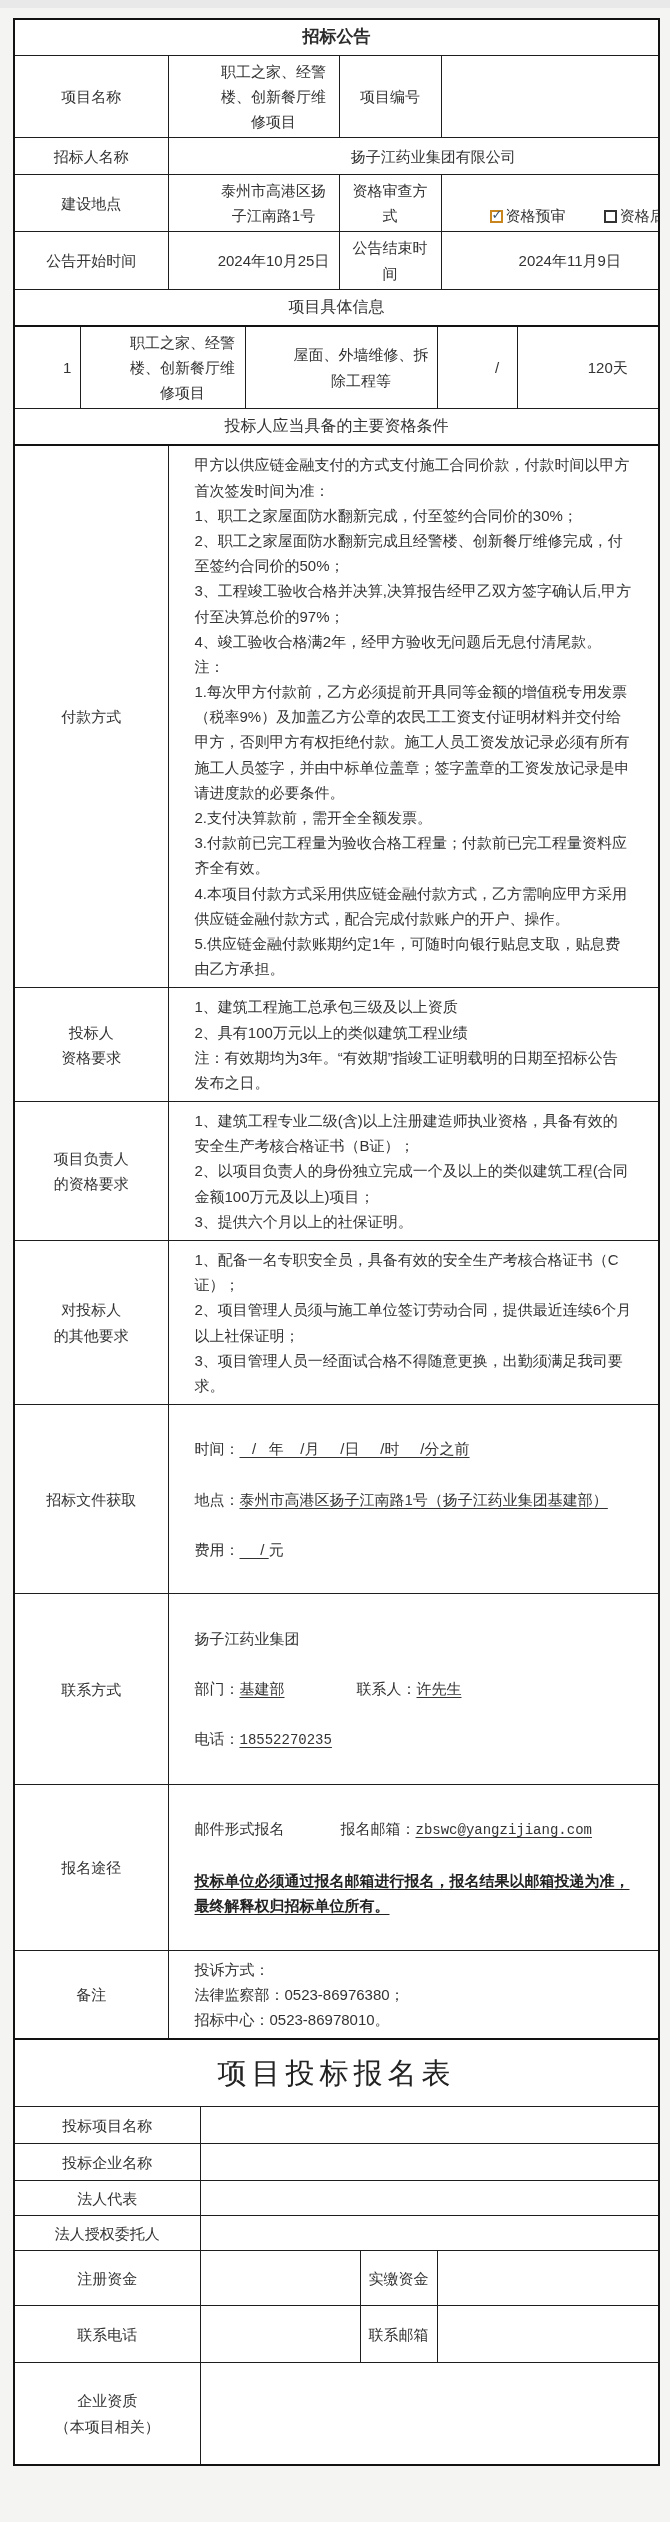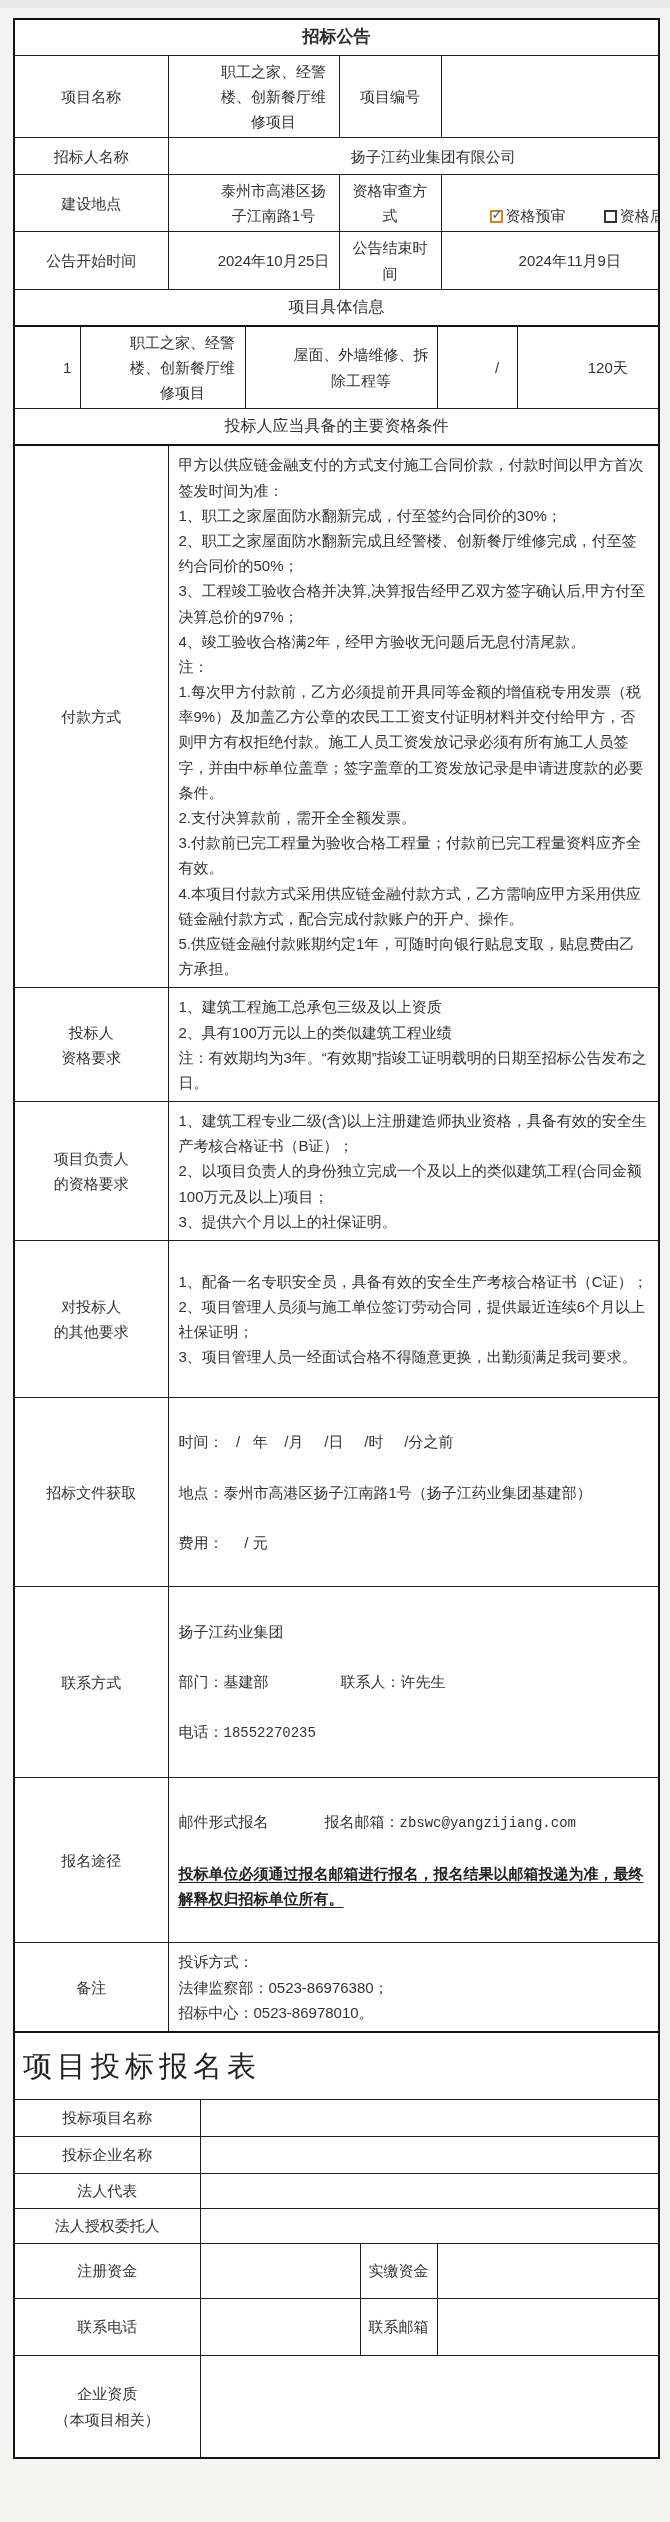--- a/index.html
+++ b/index.html
@@ -16,28 +16,28 @@
   }
   table.tbl + table.tbl{margin-top:-2px;}
   td,th{
     border:1px solid #1e1e1e;
     font-size:15px;line-height:1.68;font-weight:normal;
     padding:3px 8px;vertical-align:middle;
     word-break:break-all;overflow:hidden;
   }
   .lab{text-align:center;white-space:pre-line;}
   .ctr{text-align:center;white-space:pre-line;padding-left:48px;}
-  .txt{text-align:left;white-space:pre-line;padding:6px 10px;}
+  .txt{text-align:left;white-space:pre-line;padding:6px 26px;}
   .doc-title{font-size:17px;font-weight:bold;text-align:center;color:#2b2b2b;}
   .sec-title{font-size:16px;text-align:center;}
   .big-title{
     font-family:"Liberation Serif","DejaVu Serif",serif;
-    font-size:29px;letter-spacing:5px;color:#222;
-  }
-  .u{text-underline-offset:3px;}
+    font-size:29px;letter-spacing:5px;text-align:center;color:#222;
+  }
+  .u{text-decoration:underline;text-underline-offset:3px;}
   .bold-u{font-weight:bold;text-decoration:underline;text-underline-offset:3px;color:#222;}
   .mono{font-family:"Liberation Mono","DejaVu Sans Mono",monospace;font-size:14px;}
   .gap-lg{display:inline-block;width:72px;}
   .gap-md{display:inline-block;width:56px;}
   .cb{
     display:inline-block;width:13px;height:13px;box-sizing:border-box;
     border:2px solid #c9861f;margin-right:3px;position:relative;top:2px;
     text-align:center;
   }
   .cb .tick{

